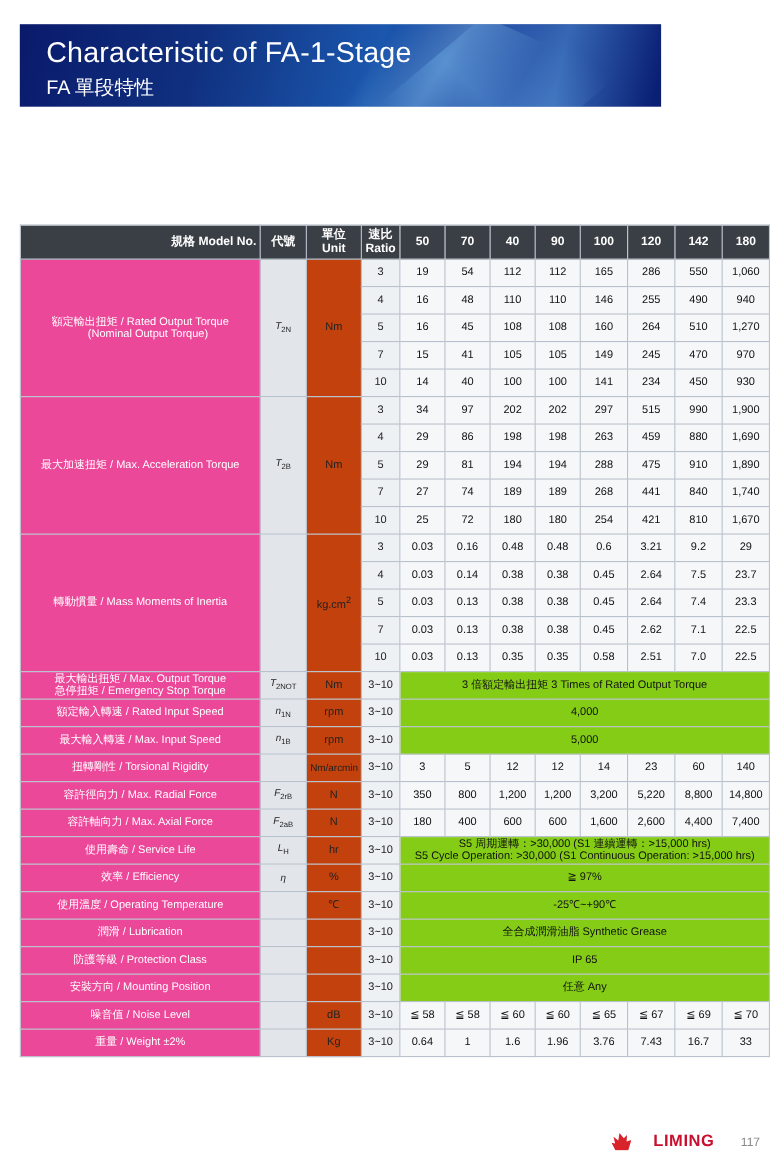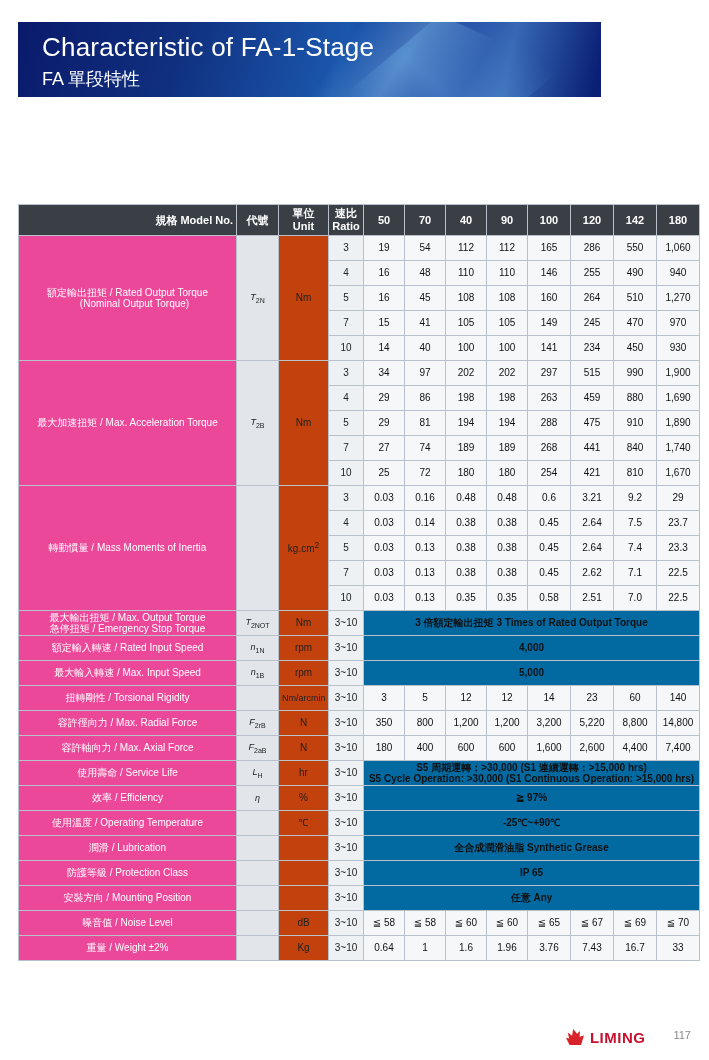--- a/index.html
+++ b/index.html
@@ -61,45 +61,45 @@
     background:#3a3f45;color:#fff;font-weight:bold;height:30px;font-size:11px;
   }
   .hdr.model{text-align:right;}
   .lbl{
     background:#ec4899;color:#ffffff;text-align:left;padding-left:6px;font-size:10px;
   }
   .sym{background:#e2e6ea;color:#222;font-size:9px;}
   .unit{background:#c2410c;color:#222;font-size:10px;}
   .ratio{background:#eef1f4;color:#222;font-size:10px;}
   .val{background:#f6f7f9;color:#111;font-size:10px;}
-  .span-note{background:#0369a1;font-size:10px;font-weight:bold;}
+  .span-note{background:#84cc16;font-size:10px;}
   .sub{font-size:7px;vertical-align:sub;}
   .it{font-style:italic;}
   .small2{font-size:9px;}
   .two-line{line-height:1.25;}
 
   
   tr.r{height:25px;}
   tr.r2{height:25px;}
 
   
   .footer{
     position:absolute;right:18px;bottom:14px;
-    display:flex;align-items:flex-start;gap:6px;
+    display:flex;align-items:flex-end;gap:20px;
   }
   .logo-mark{
     width:18px;height:16px;position:relative;
   }
   .logo-mark .flame{
     position:absolute;left:0;top:0;width:18px;height:16px;
     background:#d8232a;
     clip-path:polygon(20% 100%,0% 55%,18% 60%,10% 22%,34% 42%,40% 0%,62% 30%,78% 12%,76% 48%,100% 40%,84% 100%);
   }
   .logo-text{font-size:15px;font-weight:bold;color:#c8102e;letter-spacing:.5px;}
-  .pg{font-size:11px;color:#888;margin-left:22px;padding-bottom:1px;}
+  .pg{font-size:11px;color:#888;margin-left:4px;padding-bottom:1px;}
 </style>
 </head>
 <body>
 
 <div class="banner">
   <div class="swoosh1"></div>
   <div class="swoosh2"></div>
   <div class="swoosh3"></div>
   <div class="ttl-en">Characteristic of FA-1-Stage</div>
   <div class="ttl-zh">FA 單段特性</div>

